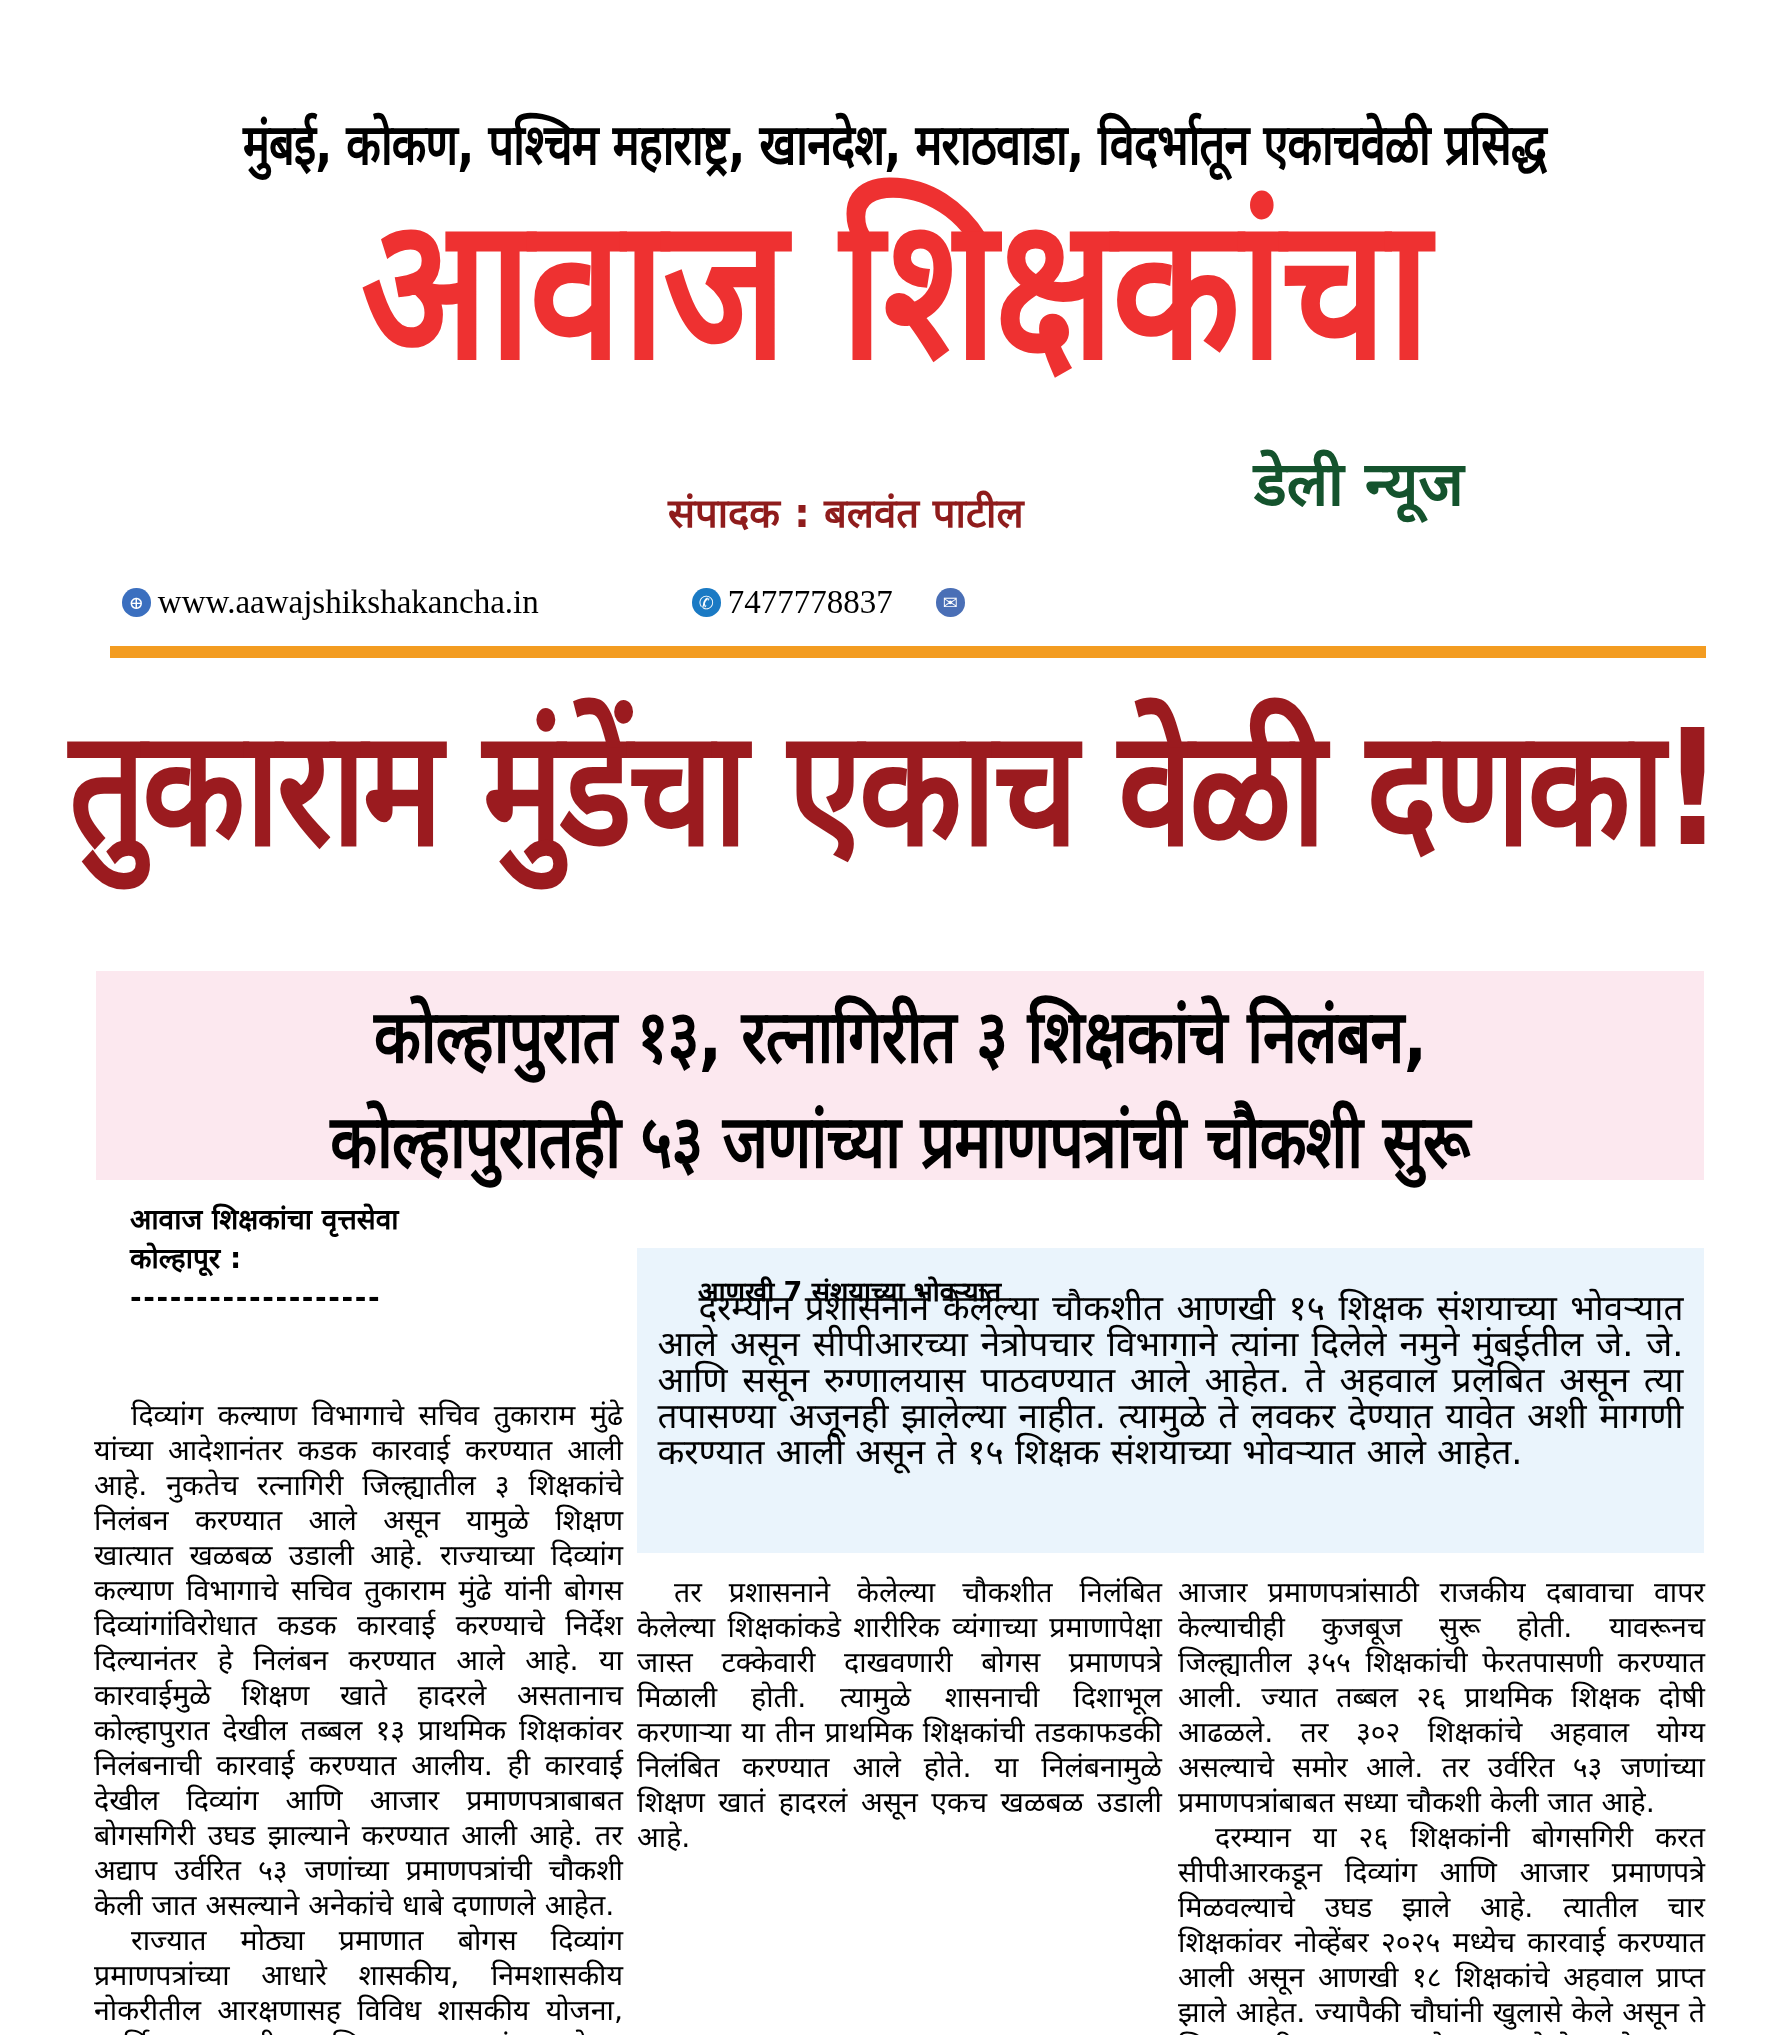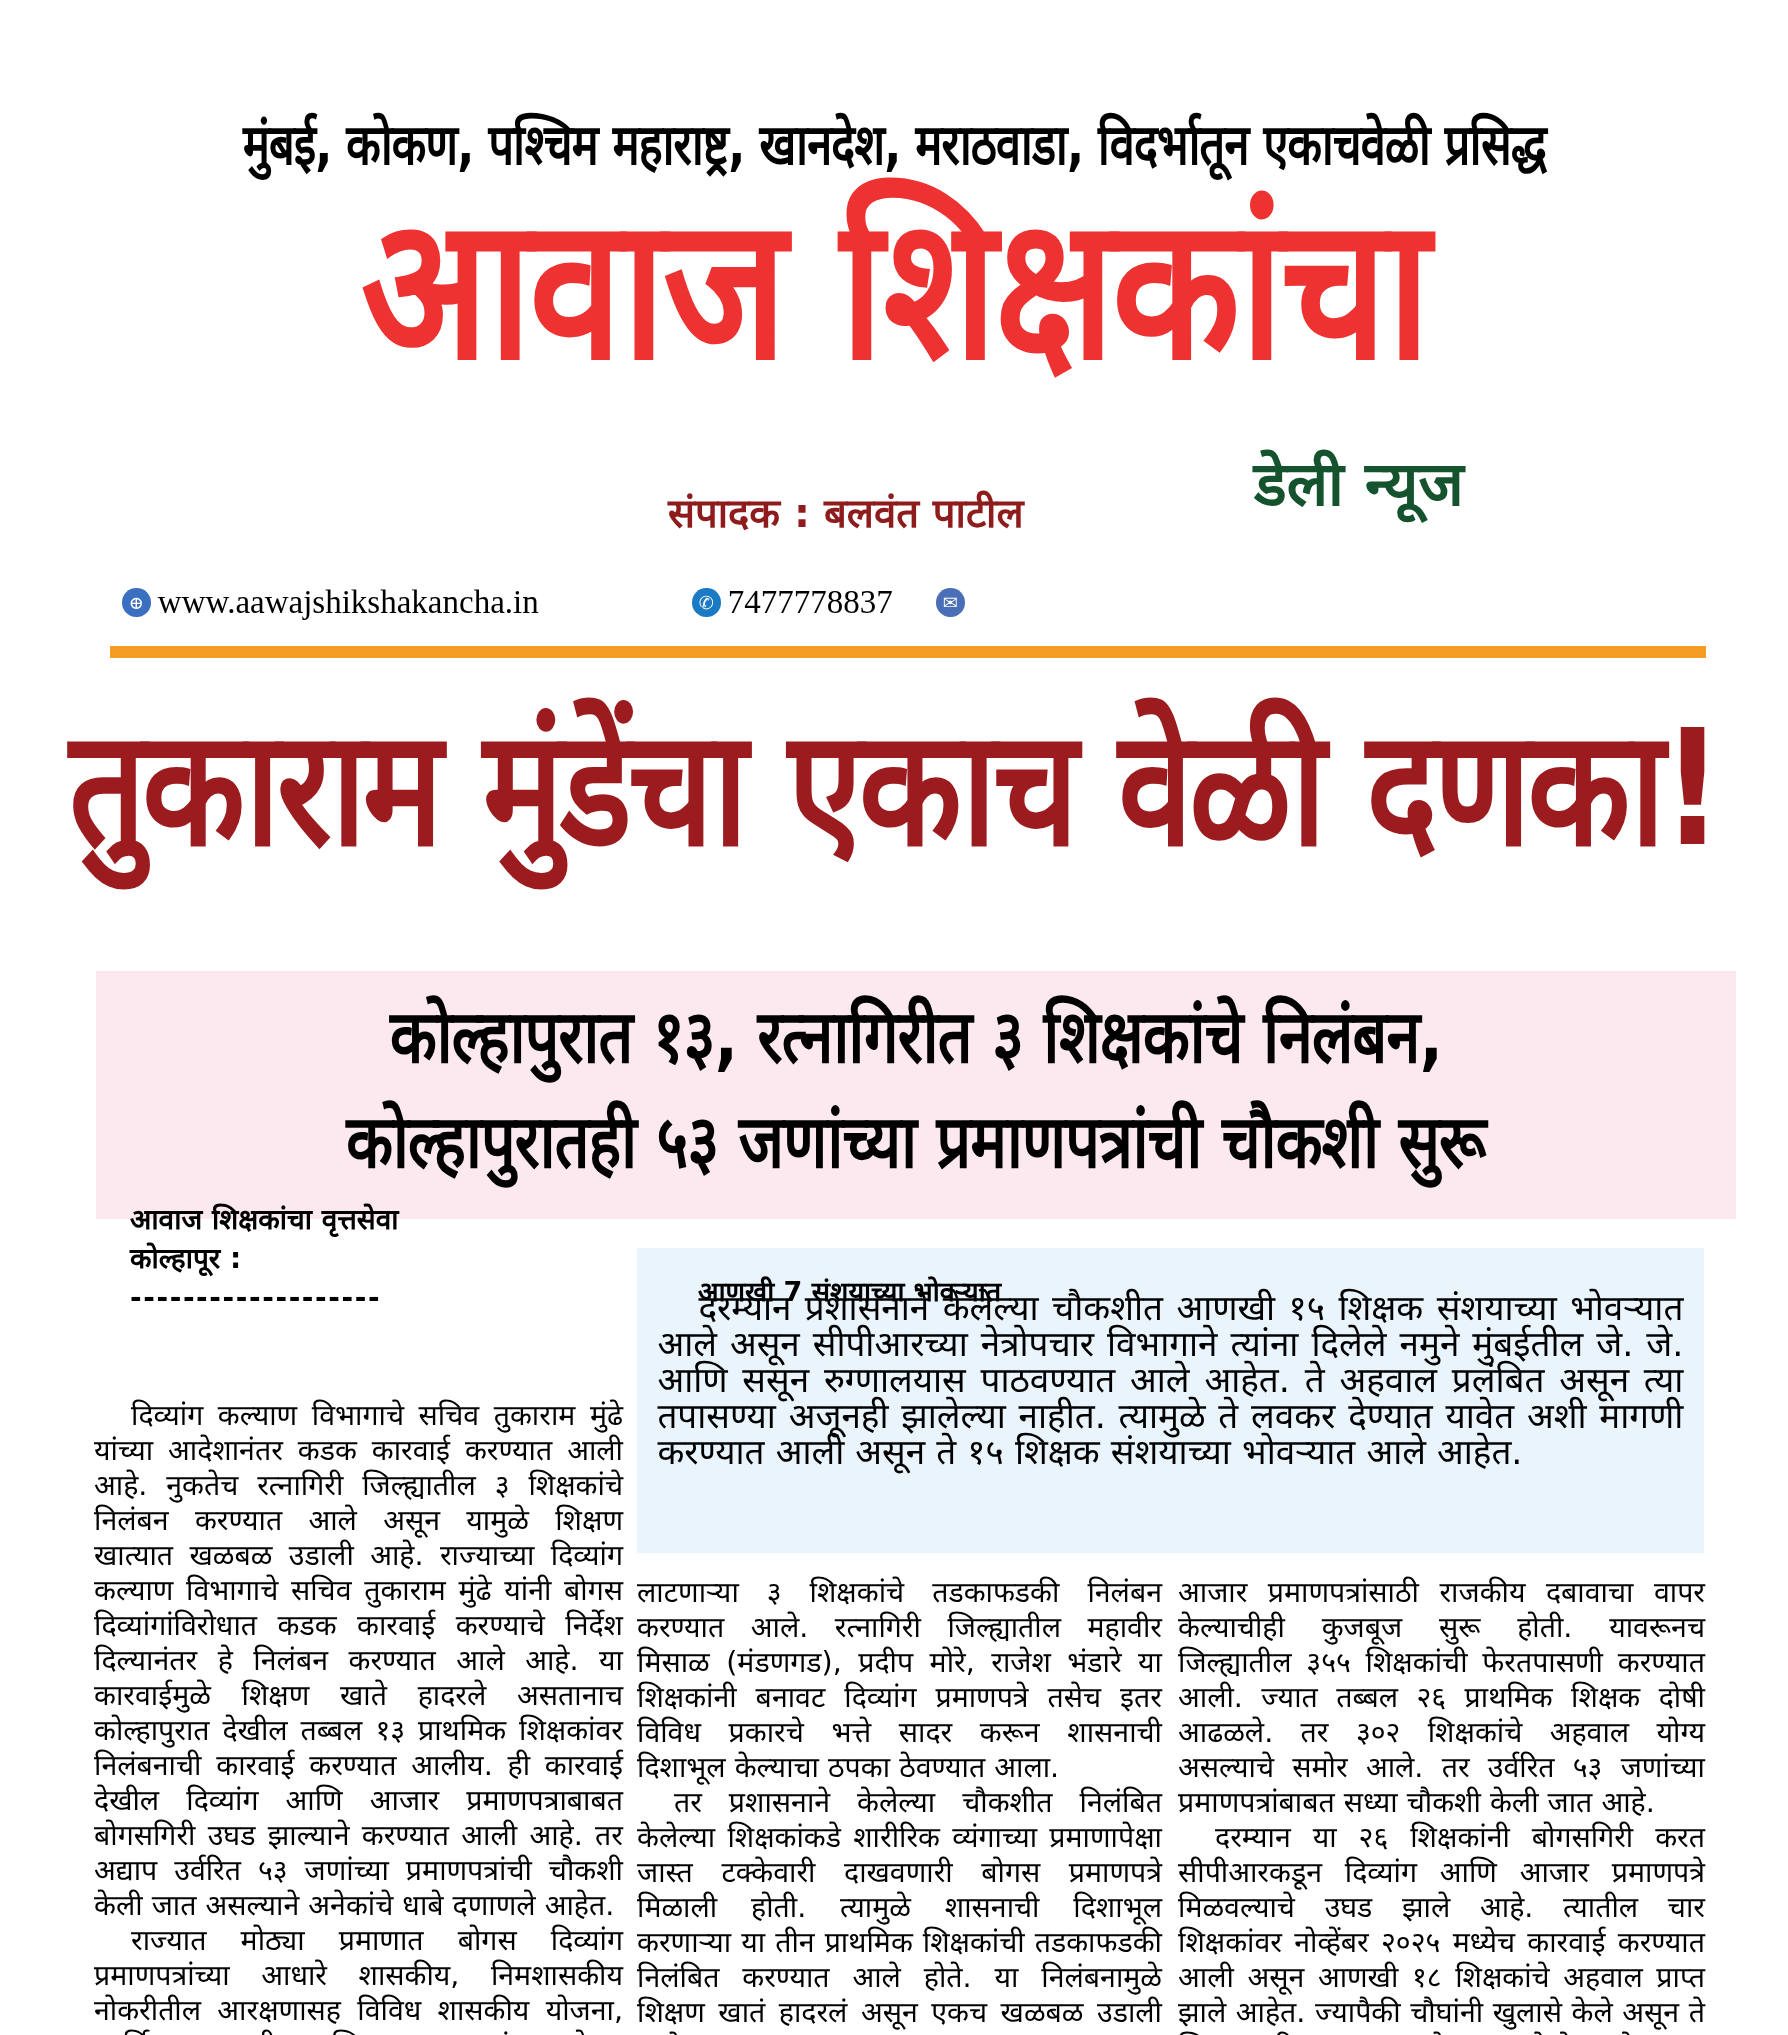--- a/index.html
+++ b/index.html
@@ -9,21 +9,21 @@
   .masthead{left:0;width:1789px;top:191px;text-align:center;font-size:167px;font-weight:bold;color:#ee3131;letter-spacing:-2.4px;line-height:1;transform:scaleY(1.18);transform-origin:top center;white-space:nowrap;}
   .editor{left:668px;top:484px;font-size:40px;font-weight:bold;color:#8f1c1c;white-space:nowrap;}
   .daily{left:1254px;top:440px;font-size:61px;font-weight:bold;color:#14532d;white-space:nowrap;}
   .contact-row{top:578px;height:49px;display:flex;align-items:center;white-space:nowrap;font-family:"Liberation Serif","DejaVu Serif",serif;font-size:33px;}
   .cicon{width:28.5px;height:28.5px;border-radius:50%;display:inline-flex;align-items:center;justify-content:center;color:#fff;font-size:18px;margin-right:7.3px;}
   .globe{background:#3b6fbf;}
   .phone{background:#1a7ac4;}
   .mail{background:#4a6fb6;}
   .orange-rule{left:110px;top:646px;width:1596px;height:12.2px;background:#f39c21;}
   .headline{left:0;width:1789px;top:708px;text-align:center;font-size:134px;font-weight:bold;color:#9b1b1f;line-height:1;letter-spacing:-3.3px;transform:scaleY(1.2);transform-origin:top center;white-space:nowrap;}
-  .subhead-box{left:96px;top:971px;width:1608px;height:248px;background:#fce8ef;padding-left:32px;}
+  .subhead-box{left:96px;top:971px;width:1608px;height:209px;background:#fce8ef;}
   .subhead{position:absolute;left:0;width:100%;text-align:center;font-size:61px;font-weight:bold;line-height:1;white-space:nowrap;letter-spacing:-0.8px;transform:scaleY(1.2);transform-origin:top center;}
   .sub1{top:28.5px;}
   .sub2{top:134px;}
   .byline{left:130px;top:1200px;font-size:28px;font-weight:bold;line-height:39px;}
   .byline .dash{letter-spacing:1.6px;}
   .sidebar-box{left:637px;top:1248px;width:1067px;height:305px;background:#eaf4fc;}
   .sidebar-title{position:absolute;left:61px;top:24.4px;font-size:27px;font-weight:bold;}
   .sidebar-body{position:absolute;left:20.4px;top:42px;width:1026px;font-size:35px;line-height:36px;text-align:justify;text-indent:41px;}
   .col{font-size:28.5px;line-height:35px;text-align:justify;}
   .col p{margin:0;text-indent:37px;}
@@ -71,21 +71,20 @@
   <div class="sidebar-title">आणखी 7 संशयाच्या भोवऱ्यात</div>
   <div class="sidebar-body">दरम्यान प्रशासनाने केलेल्या चौकशीत आणखी १५ शिक्षक संशयाच्या भोवऱ्यात आले असून सीपीआरच्या नेत्रोपचार विभागाने त्यांना दिलेले नमुने मुंबईतील जे. जे. आणि ससून रुग्णालयास पाठवण्यात आले आहेत. ते अहवाल प्रलंबित असून त्या तपासण्या अजूनही झालेल्या नाहीत. त्यामुळे ते लवकर देण्यात यावेत अशी मागणी करण्यात आली असून ते १५ शिक्षक संशयाच्या भोवऱ्यात आले आहेत.</div>
 </div>
 
 <div class="abs col col1">
   <p>दिव्यांग कल्याण विभागाचे सचिव तुकाराम मुंढे यांच्या आदेशानंतर कडक कारवाई करण्यात आली आहे. नुकतेच रत्नागिरी जिल्ह्यातील ३ शिक्षकांचे निलंबन करण्यात आले असून यामुळे शिक्षण खात्यात खळबळ उडाली आहे. राज्याच्या दिव्यांग कल्याण विभागाचे सचिव तुकाराम मुंढे यांनी बोगस दिव्यांगांविरोधात कडक कारवाई करण्याचे निर्देश दिल्यानंतर हे निलंबन करण्यात आले आहे. या कारवाईमुळे शिक्षण खाते हादरले असतानाच कोल्हापुरात देखील तब्बल १३ प्राथमिक शिक्षकांवर निलंबनाची कारवाई करण्यात आलीय. ही कारवाई देखील दिव्यांग आणि आजार प्रमाणपत्राबाबत बोगसगिरी उघड झाल्याने करण्यात आली आहे. तर अद्याप उर्वरित ५३ जणांच्या प्रमाणपत्रांची चौकशी केली जात असल्याने अनेकांचे धाबे दणाणले आहेत.</p>
   <p>राज्यात मोठ्या प्रमाणात बोगस दिव्यांग प्रमाणपत्रांच्या आधारे शासकीय, निमशासकीय नोकरीतील आरक्षणासह विविध शासकीय योजना, आर्थिक सवलती आणि इतर लाभांवर बोगस दिव्यांगांकडून डल्ला मारला जात आहे. या प्रकारामुळे खऱ्या दिव्यांगावर अन्याय होताना दिसत आहे. यामुळे असे प्रकार रोखण्यासह बोगस दिव्यांगांविरोधात तुकाराम मुंढे यांनी कडक कारवाई धोरण अवलंबले असून थेट दोषी असणार्या शिक्षकांना निलंबित करावे, असे आदेशच दिले आहेत.</p>
 
 </div>
 <div class="abs col col2">
-  <p class="cont">लाटणाऱ्या ३ शिक्षकांचे तडकाफडकी निलंबन करण्यात आले. रत्नागिरी जिल्ह्यातील महावीर मिसाळ (मंडणगड), प्रदीप मोरे, राजेश भंडारे या शिक्षकांनी बनावट दिव्यांग प्रमाणपत्रे तसेच इतर विविध प्रकारचे भत्ते सादर करून शासनाची दिशाभूल केल्याचा ठपका ठेवण्यात आला.</p>
   <p>तर प्रशासनाने केलेल्या चौकशीत निलंबित केलेल्या शिक्षकांकडे शारीरिक व्यंगाच्या प्रमाणापेक्षा जास्त टक्केवारी दाखवणारी बोगस प्रमाणपत्रे मिळाली होती. त्यामुळे शासनाची दिशाभूल करणाऱ्या या तीन प्राथमिक शिक्षकांची तडकाफडकी निलंबित करण्यात आले होते. या निलंबनामुळे शिक्षण खातं हादरलं असून एकच खळबळ उडाली आहे.</p>
 
 </div>
 <div class="abs col col3">
   <p class="cont">आजार प्रमाणपत्रांसाठी राजकीय दबावाचा वापर केल्याचीही कुजबूज सुरू होती. यावरूनच जिल्ह्यातील ३५५ शिक्षकांची फेरतपासणी करण्यात आली. ज्यात तब्बल २६ प्राथमिक शिक्षक दोषी आढळले. तर ३०२ शिक्षकांचे अहवाल योग्य असल्याचे समोर आले. तर उर्वरित ५३ जणांच्या प्रमाणपत्रांबाबत सध्या चौकशी केली जात आहे.</p>
   <p>दरम्यान या २६ शिक्षकांनी बोगसगिरी करत सीपीआरकडून दिव्यांग आणि आजार प्रमाणपत्रे मिळवल्याचे उघड झाले आहे. त्यातील चार शिक्षकांवर नोव्हेंबर २०२५ मध्येच कारवाई करण्यात आली असून आणखी १८ शिक्षकांचे अहवाल प्राप्त झाले आहेत. ज्यापैकी चौघांनी खुलासे केले असून ते जिल्हा परिषद प्रशासनाने मान्य केले आहेत. तर एकाचे प्रमाणपत्र फेरतपासणीसाठी पुन्हा सीपीआरकडे पाठविण्यात आला आहे.</p>
 
 </div>
 
 

